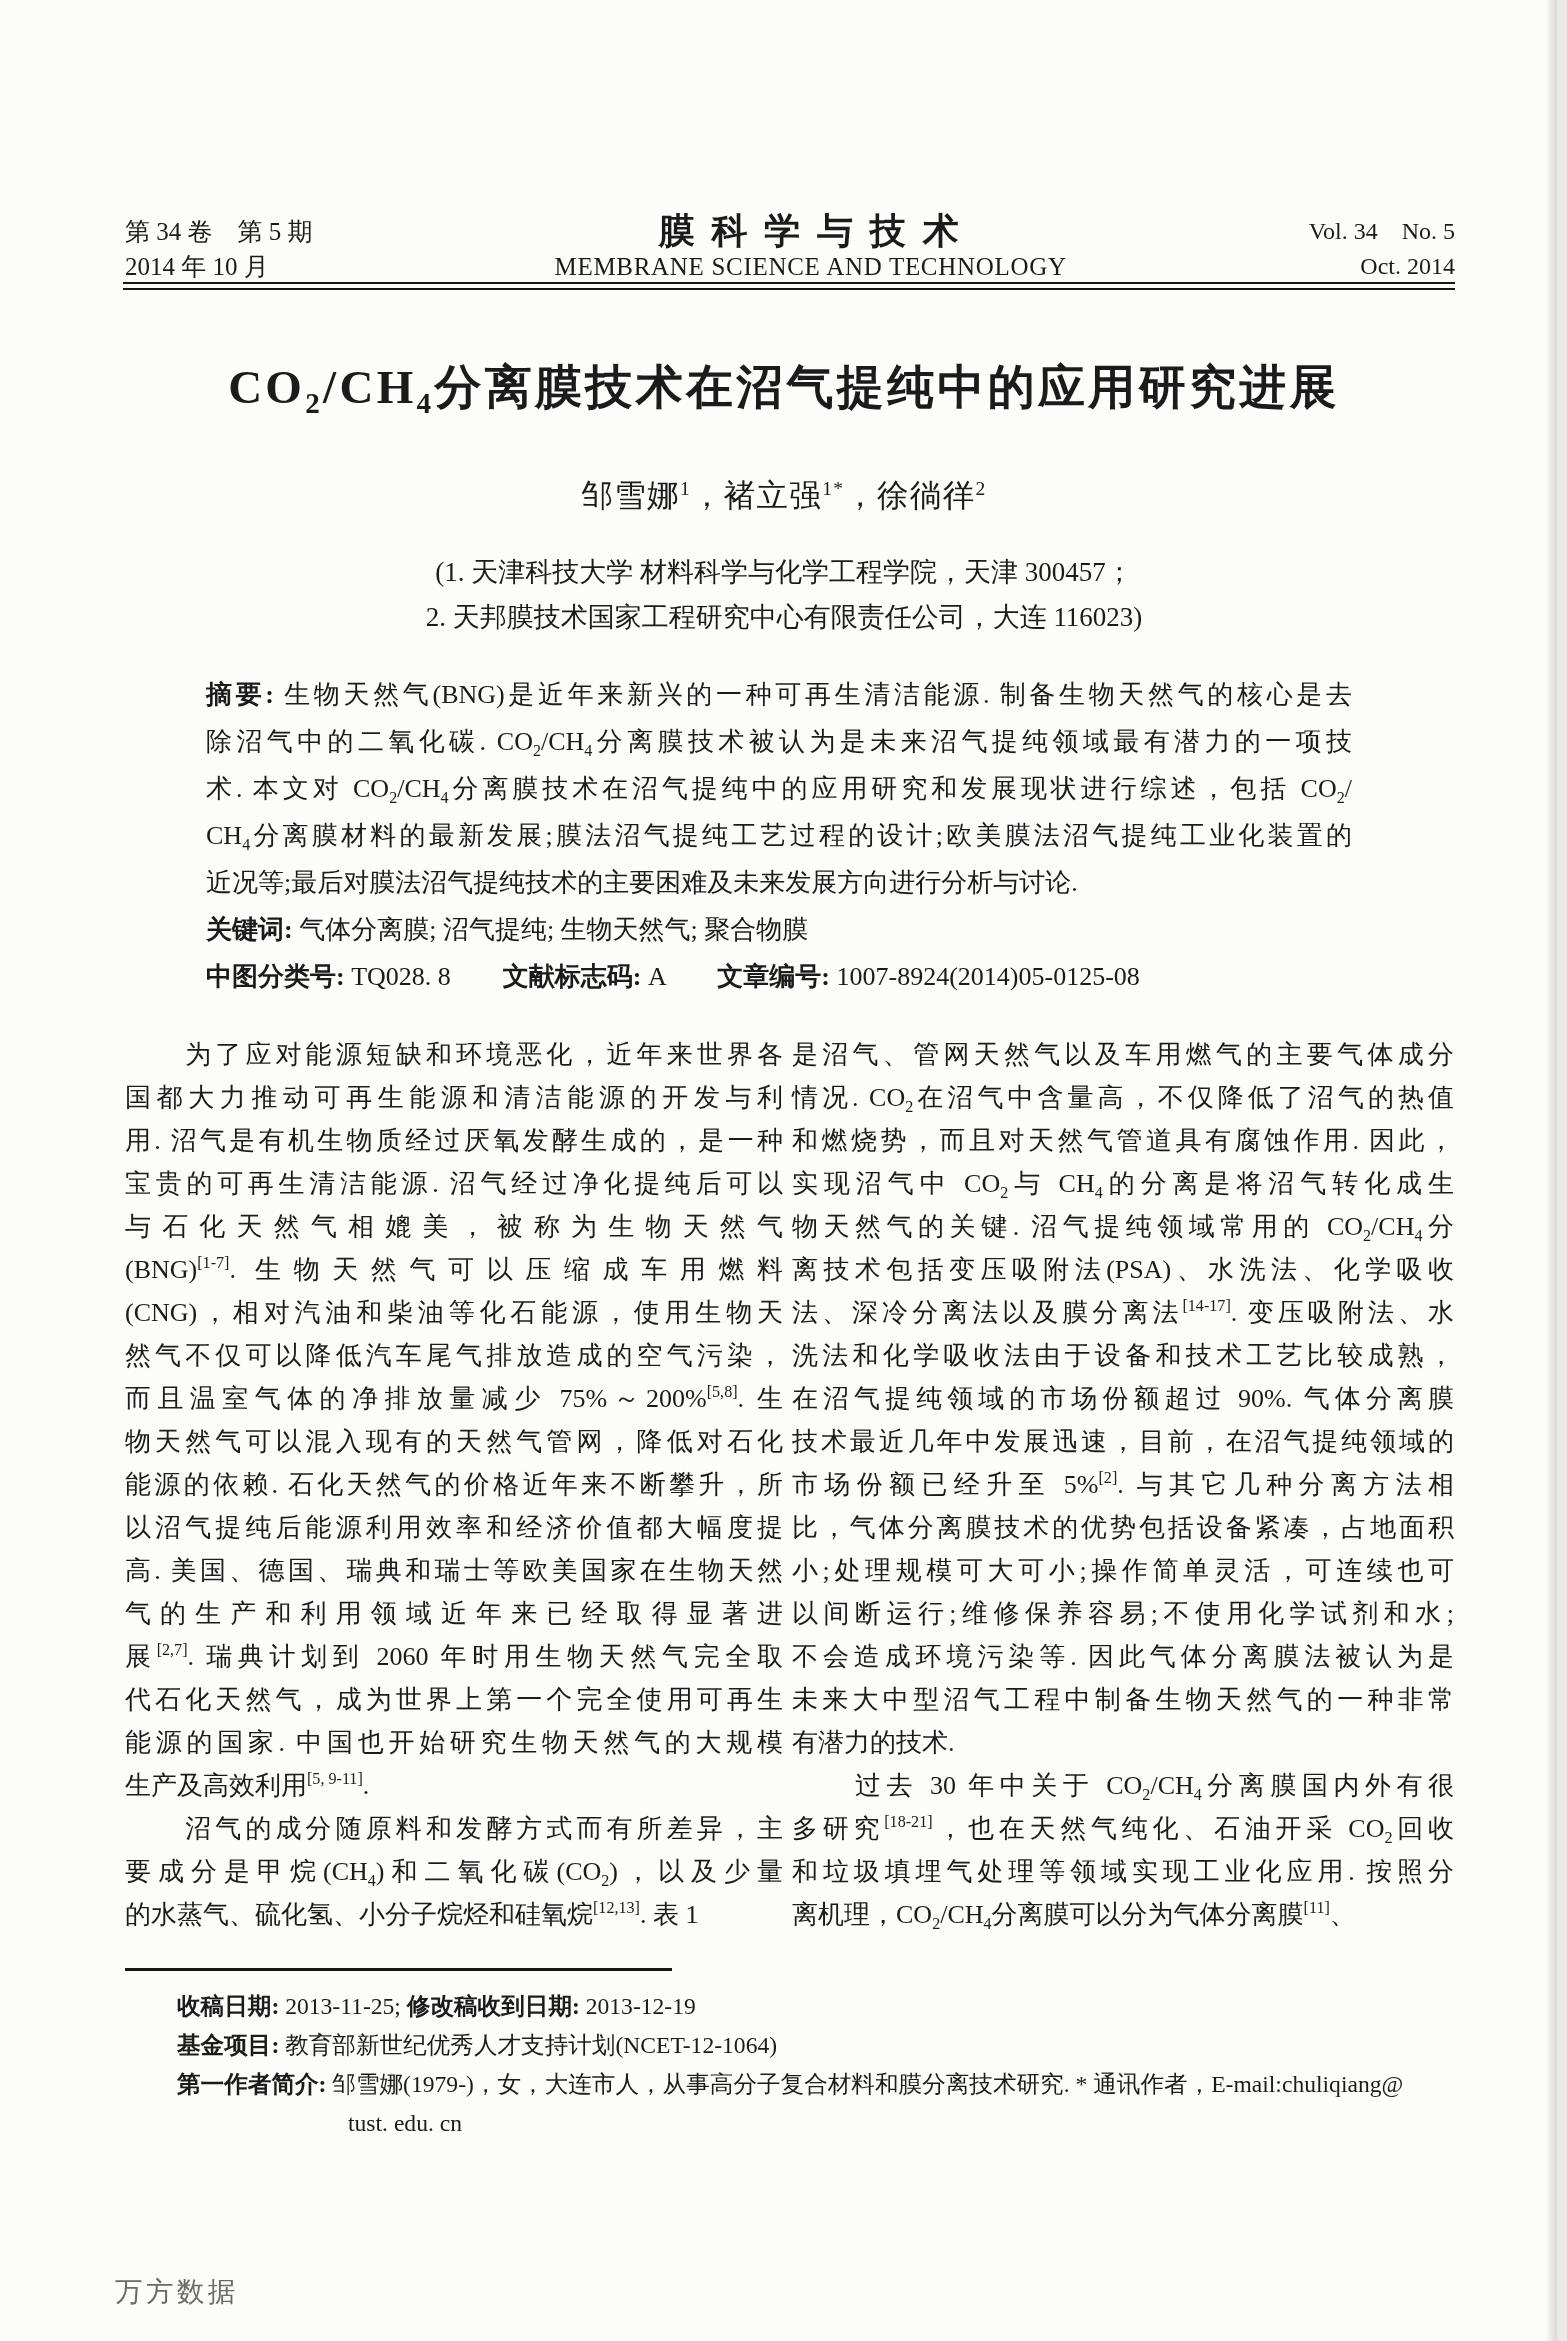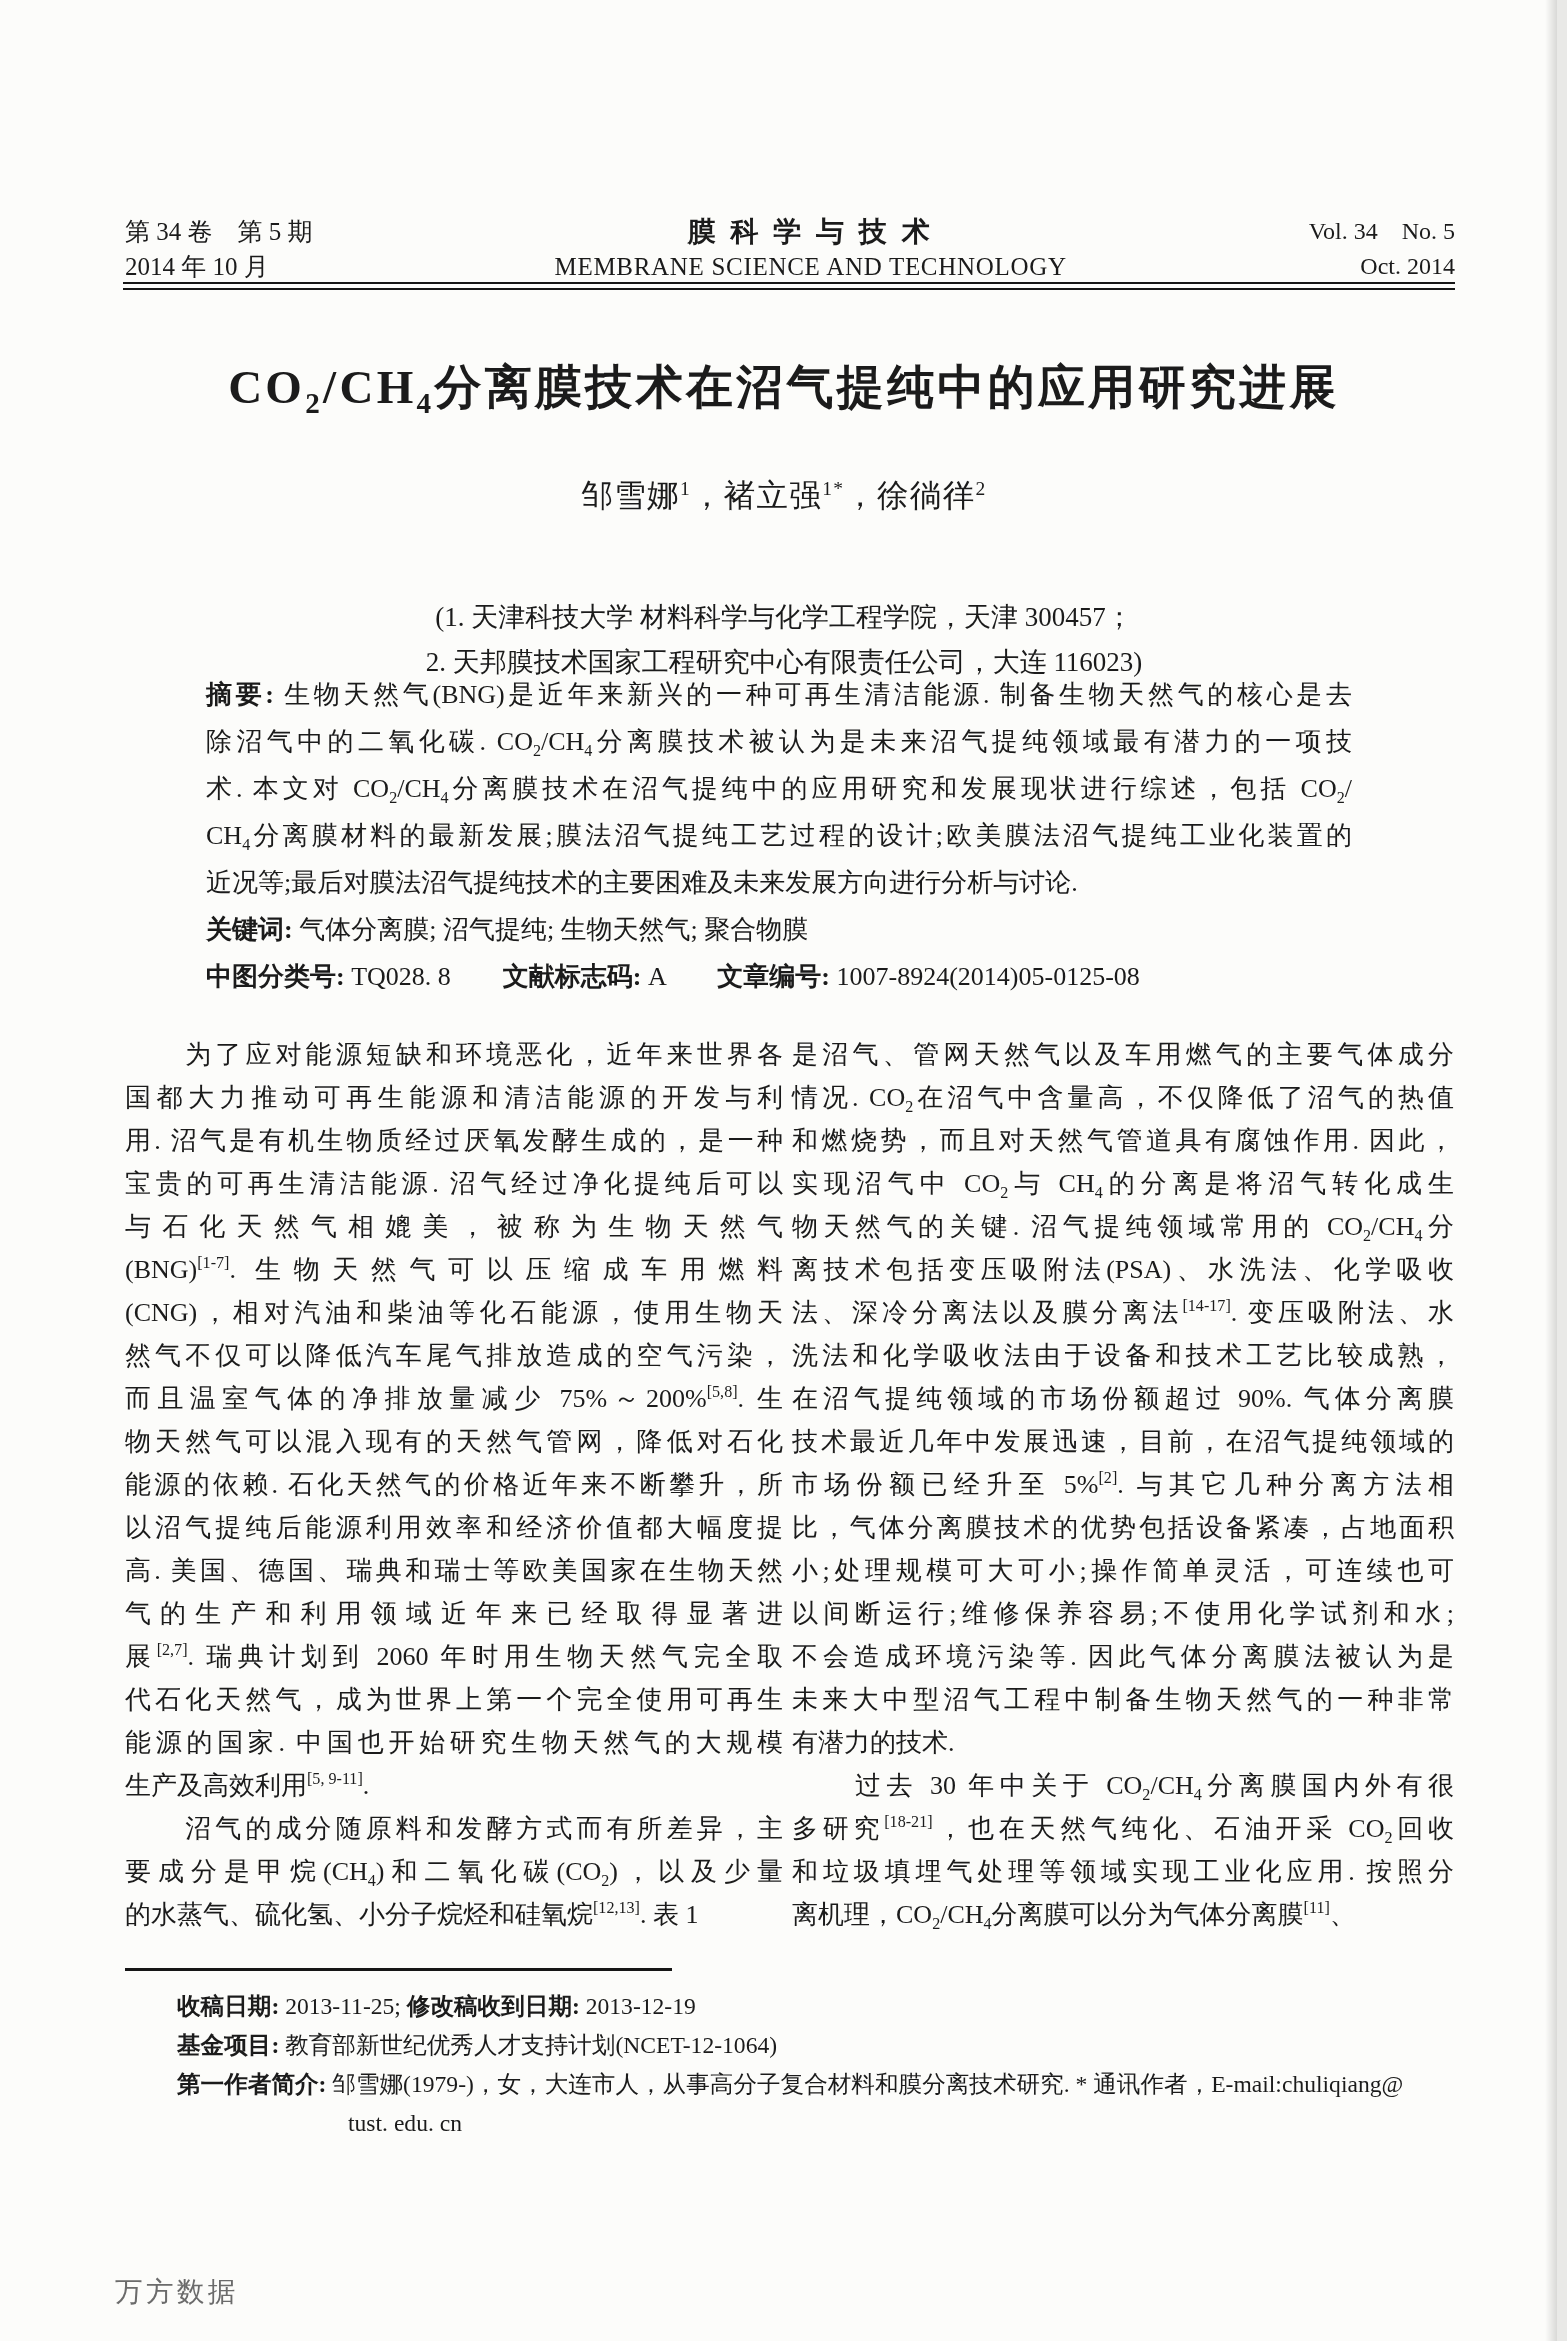--- a/index.html
+++ b/index.html
@@ -11,32 +11,32 @@
   }
   sup { font-size:0.62em; vertical-align:super; line-height:0; }
   sub { font-size:0.62em; vertical-align:sub; line-height:0; }
   b { font-weight:bold; }
 
   
   .jheader { position:absolute; left:125px; top:214px; width:1330px;
              display:flex; justify-content:space-between; align-items:flex-start; }
   .jh-left  { font-size:25px; line-height:35px; }
   .jh-center{ text-align:center; }
-  .jname-cn { font-size:28px; line-height:35px; font-weight:bold; letter-spacing:3.9px; }
+  .jname-cn { font-size:36px; line-height:35px; font-weight:bold; letter-spacing:3.9px; }
   .jname-en { font-size:25px; line-height:35px; letter-spacing:0.7px; }
   .jh-right { font-size:24px; line-height:35px; text-align:right; }
   .double-rule { position:absolute; left:123px; top:282px; width:1332px; height:3.9px;
                  border-top:2.6px solid #161616; border-bottom:2.6px solid #161616; }
 
   
   .title   { position:absolute; left:0; top:358px; width:1568px; margin:0;
              text-align:center; font-size:47px; line-height:59px; font-weight:bold; letter-spacing:3.3px; }
   .authors { position:absolute; left:0; top:475px; width:1568px;
              text-align:center; font-size:31.5px; line-height:42px; letter-spacing:1.3px; }
-  .affils  { position:absolute; left:0; top:550px; width:1568px; text-align:center; font-size:27px;margin-top:45px; }
+  .affils  { position:absolute; left:0; top:550px; width:1568px; text-align:center; font-size:27px; }
   .affils .line { line-height:45px; }
 
   
   .abstract { position:absolute; left:206px; top:671px; width:1146px; font-size:26px; }
   .abstract .jline { line-height:47px; text-align:justify; text-align-last:justify; }
   .abstract .para .jline:last-child { text-align-last:left; }
   .kline { line-height:47px; }
 
   
   .col { position:absolute; top:1033px; font-size:26px; }

